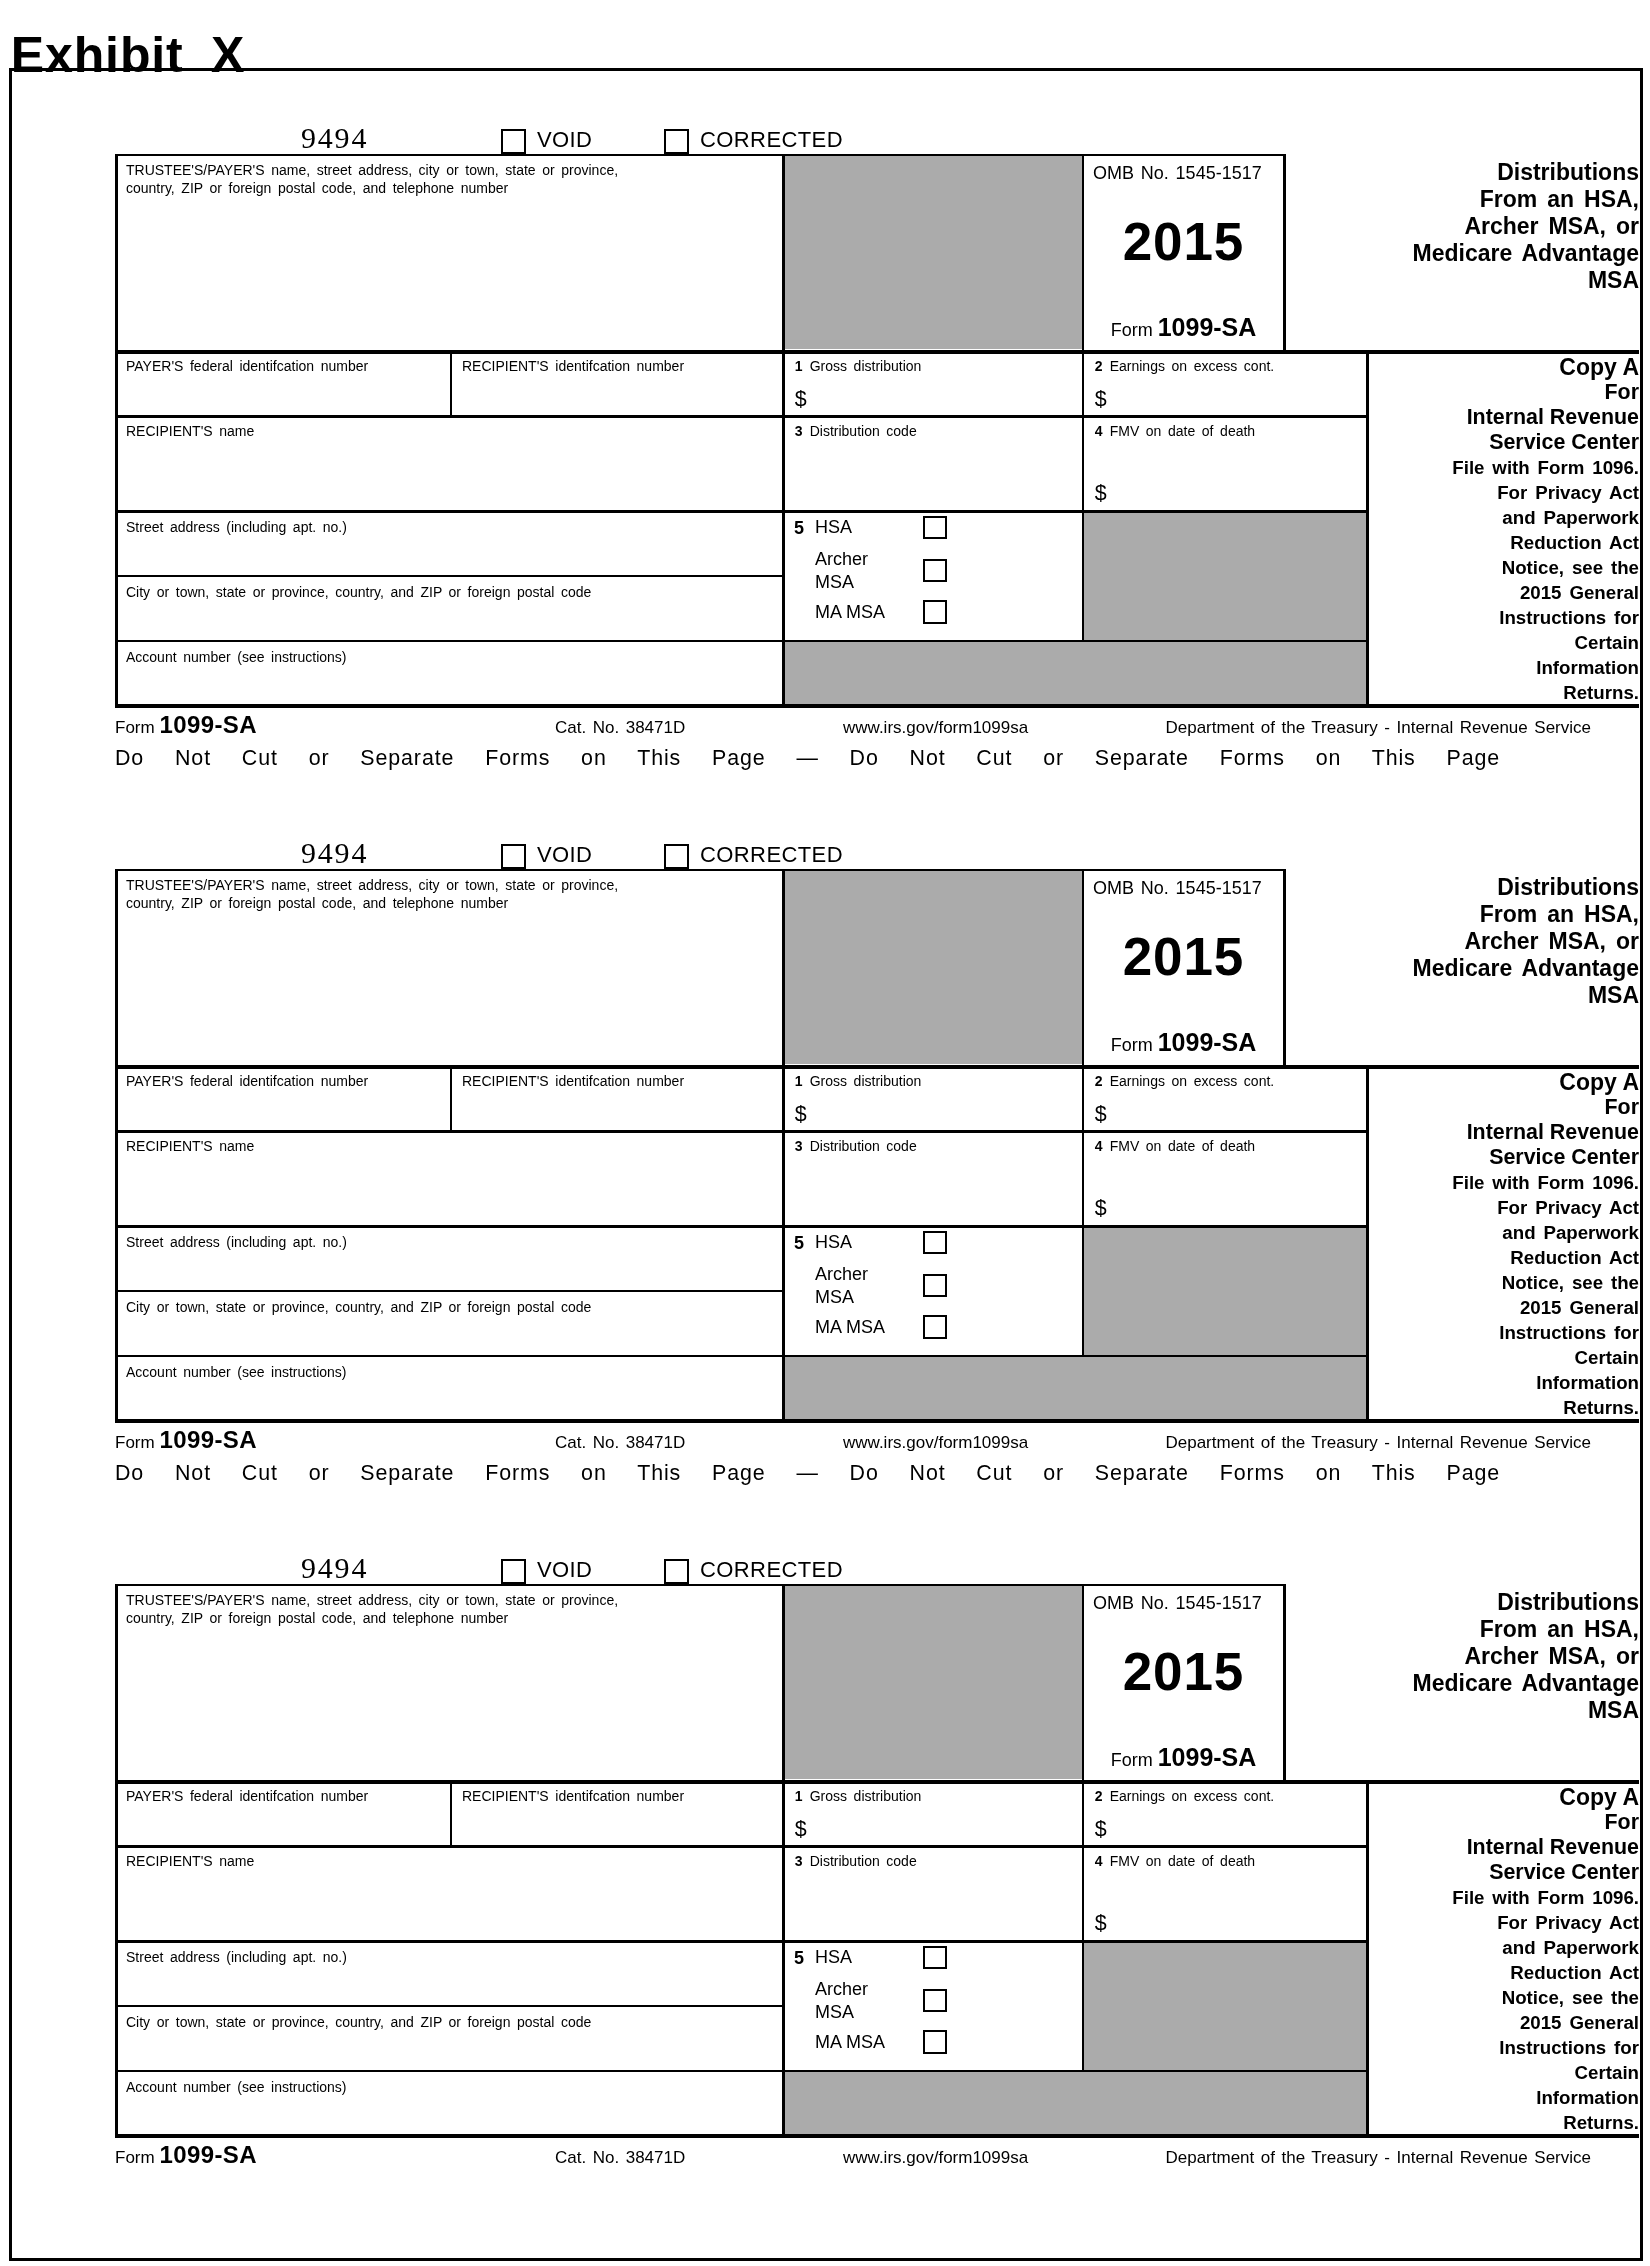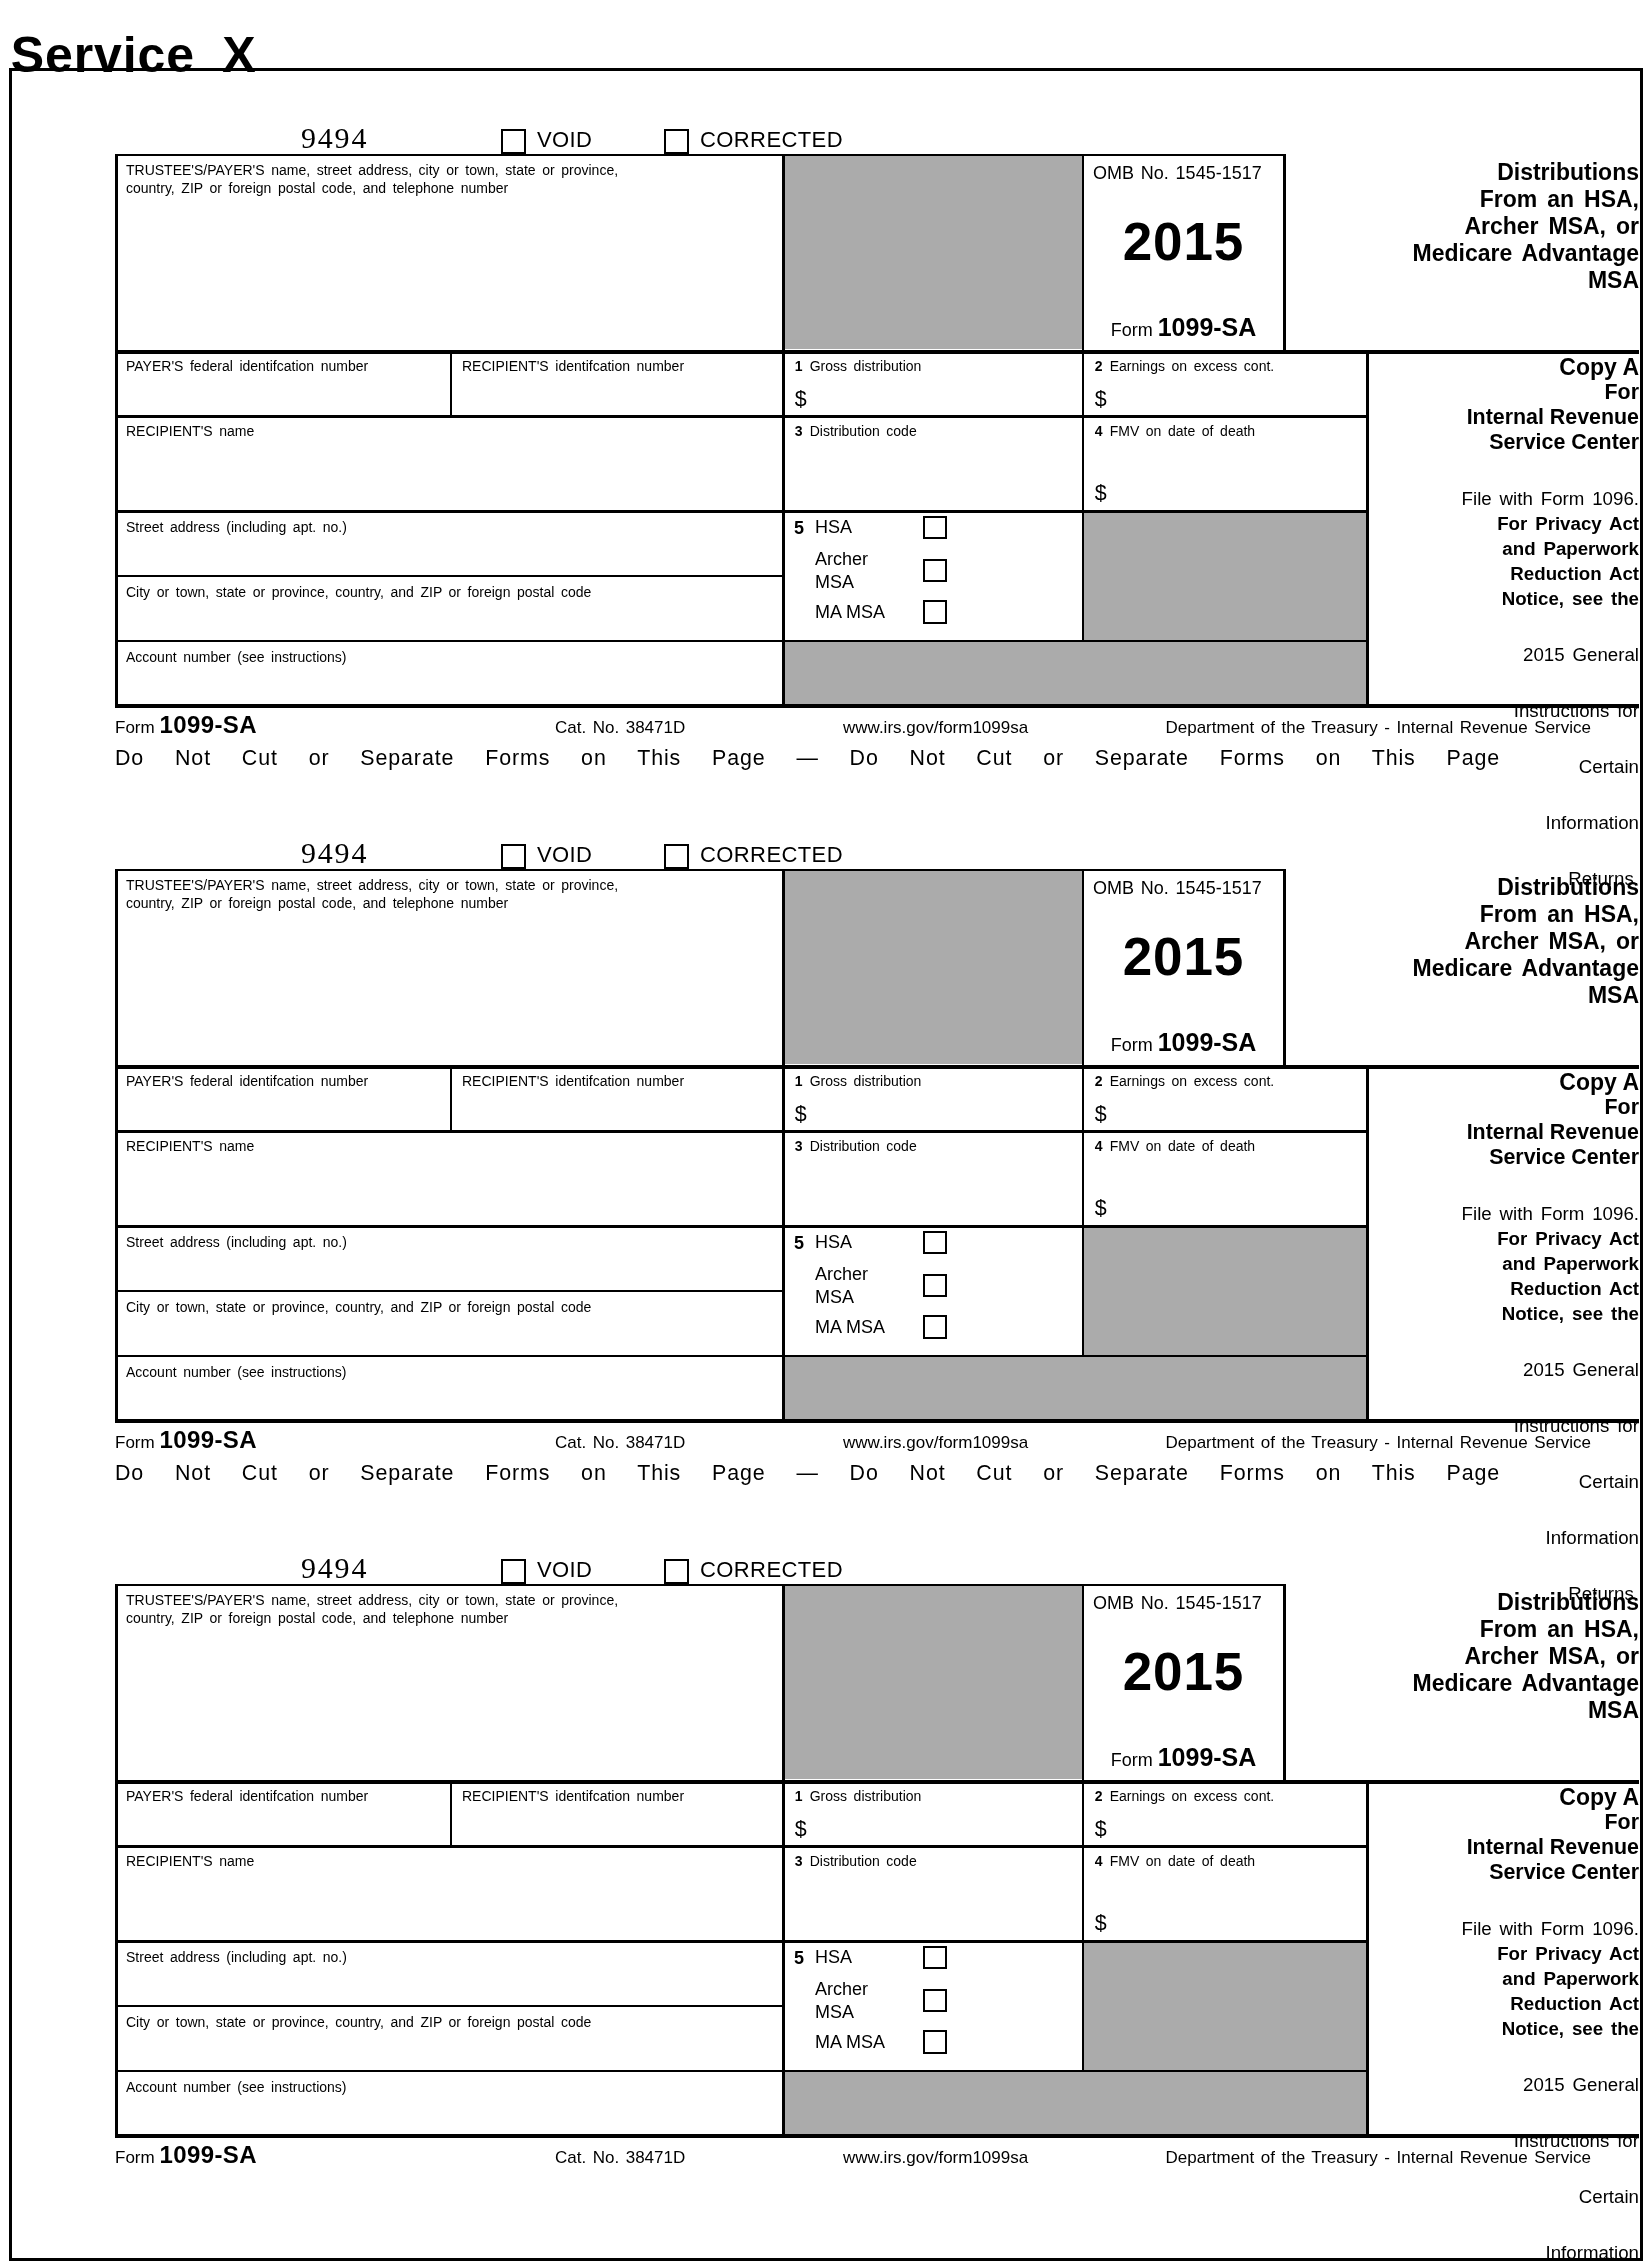--- a/index.html
+++ b/index.html
@@ -18,35 +18,35 @@
   .boxnum{font-weight:bold;margin-right:7.1px;}
   .dollar{position:absolute;font-size:21.4px;}
   .omb-lbl{position:absolute;left:9px;top:7.1px;font-size:18px;word-spacing:1.8px;}
   .year{position:absolute;left:0;top:55px;width:100%;text-align:center;font-size:53px;font-weight:bold;letter-spacing:0.9px;}
   .omb-form{position:absolute;left:0;bottom:7.1px;width:100%;text-align:center;font-size:18px;}
   .omb-form b{font-size:25px;}
   .dist-title{position:absolute;left:1273px;top:34px;width:354px;text-align:right;font-weight:bold;font-size:23px;line-height:27px;word-spacing:3.6px;}
   .copy-a{position:absolute;left:1355px;top:230px;width:272px;text-align:right;line-height:25px;}
   .ca-0{font-size:23px;font-weight:bold;}
   .ca-m{font-size:21.4px;font-weight:bold;}
-  .ca-s{font-size:18.7px;font-weight:normal;word-spacing:2.7px;margin-top:31px;}
+  .ca-s{font-size:18.7px;font-weight:bold;word-spacing:2.7px;}
   .ca-r{font-size:18.7px;font-weight:bold;word-spacing:2.7px;}
   .footer-form{position:absolute;left:103px;top:586px;font-size:17px;}
   .footer-form b{font-size:24px;letter-spacing:0.4px;}
   .footer-item{position:absolute;top:593px;font-size:17px;word-spacing:1.8px;}
   .sep-note{position:absolute;left:103px;top:621px;width:1479px;font-size:21.4px;white-space:nowrap;word-spacing:24px;letter-spacing:0.9px;}
   .opt-row{position:absolute;left:30px;display:flex;align-items:center;}
   .opt-lbl{width:75px;font-size:18px;line-height:1.25;}
   .opt-chk{width:19.6px;height:19.6px;border:2.7px solid #000;margin-left:33px;flex:none;background:#fff;}
   .b5num{position:absolute;left:9px;top:4.5px;font-size:18px;font-weight:bold;}
 </style>
 </head>
 <body>
 
-<h1 class="page-title">Service X</h1>
+<h1 class="page-title">Exhibit X</h1>
 
 <div class="frame">
     <section class="form-copy copy-0">
 
   <span class="code9494">9494</span>
   <span class="chk" style="left:489px;top:3.6px;"></span>
   <span class="chklbl" style="left:525px;">VOID</span>
   <span class="chk" style="left:652px;top:3.6px;"></span>
   <span class="chklbl" style="left:688px;">CORRECTED</span>
 

